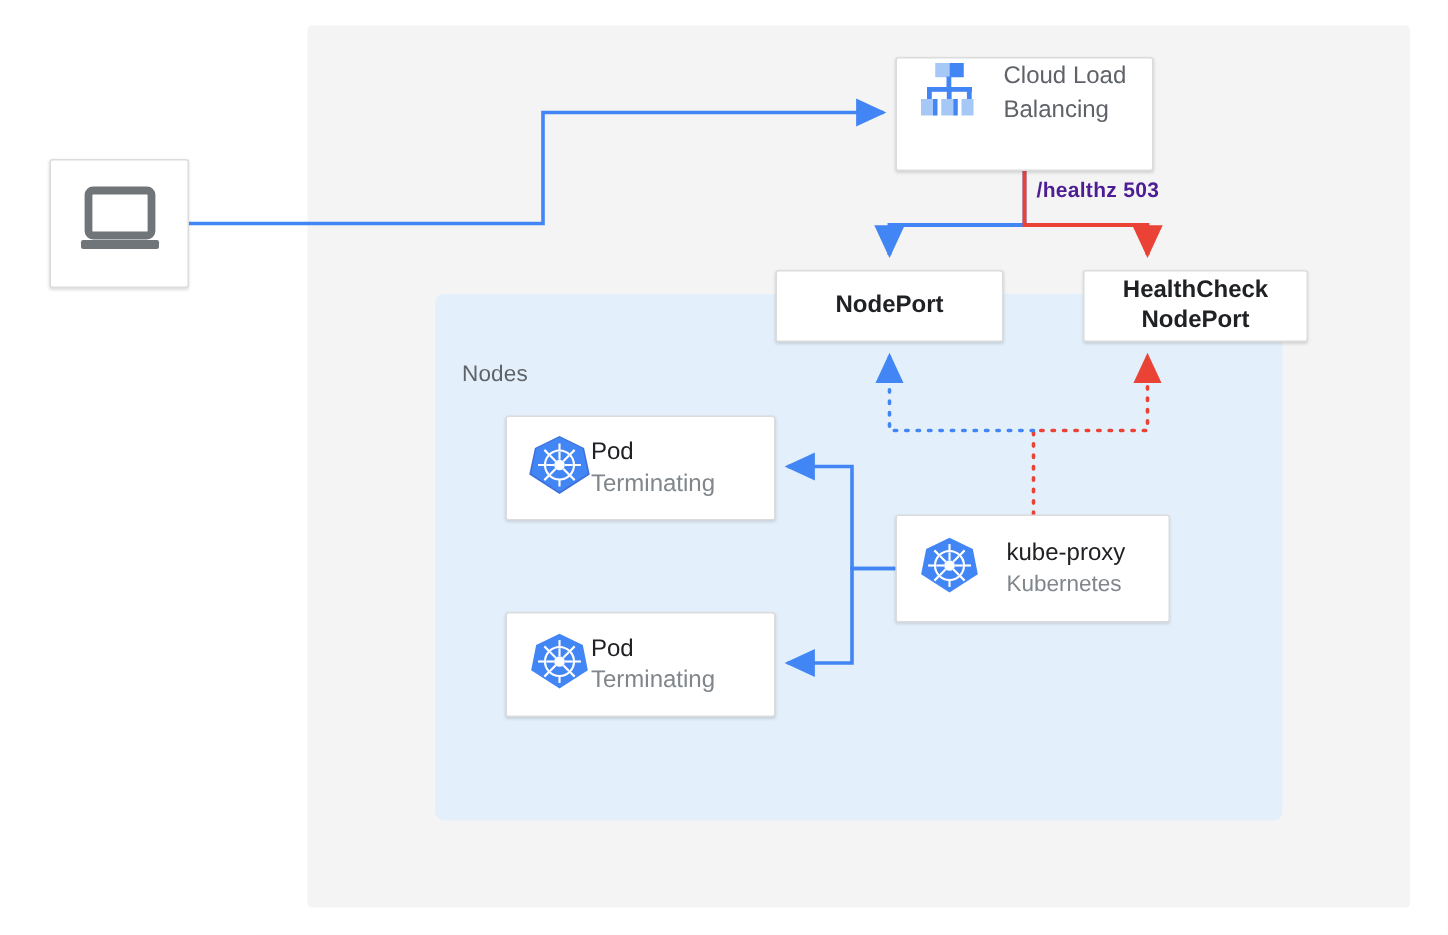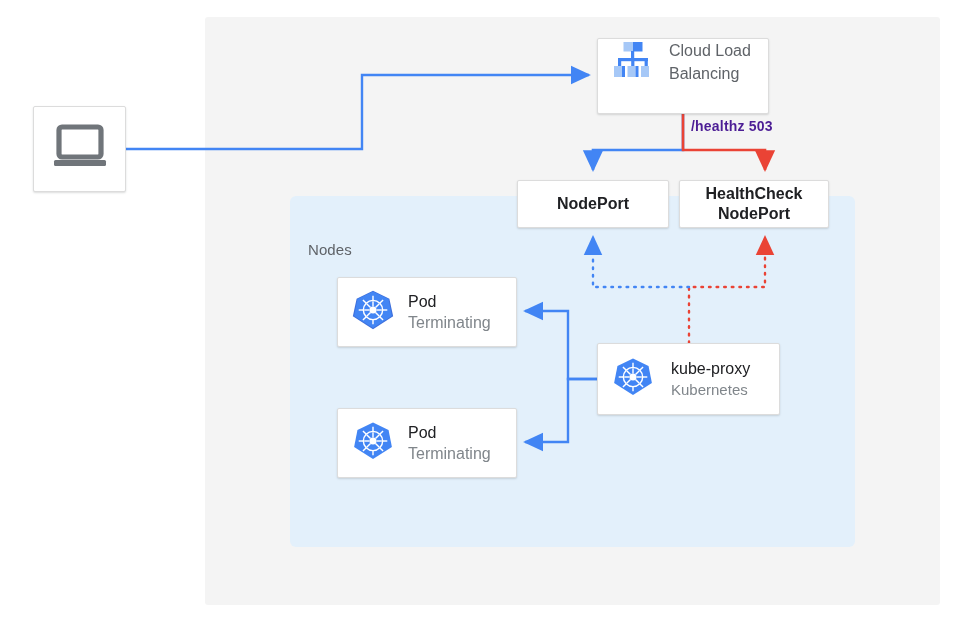--- a/index.html
+++ b/index.html
@@ -75,42 +75,42 @@
     line-height: 23px;
   }
 
   
   .np-box {
     left: 517px; top: 180px;
     width: 152px; height: 48px;
     display: flex; align-items: center; justify-content: center;
   }
   .hcnp-box {
-    left: 679px; top: 180px;
+    left: 722px; top: 180px;
     width: 150px; height: 48px;
     display: flex; align-items: center; justify-content: center;
   }
   .np-text {
     font-size: 16px;
     font-weight: bold;
     color: #202124;
     text-align: center;
     line-height: 20px;
   }
 
   
   .pod-box {
     left: 337px;
     width: 180px; height: 70px;
     display: flex; align-items: center;
     padding-left: 14px;
   }
   .pod-box.pod1 { top: 277px; }
   .pod-box.pod2 { top: 408px; }
-  .pod-text { margin-left: 14px; }
+  .pod-text { }
   .pod-title {
     font-size: 16px; color: #202124; line-height: 21px;
   }
   .pod-sub {
     font-size: 16px; color: #80868b; line-height: 21px;
   }
 
   
   .kp-box {
     left: 597px; top: 343px;

